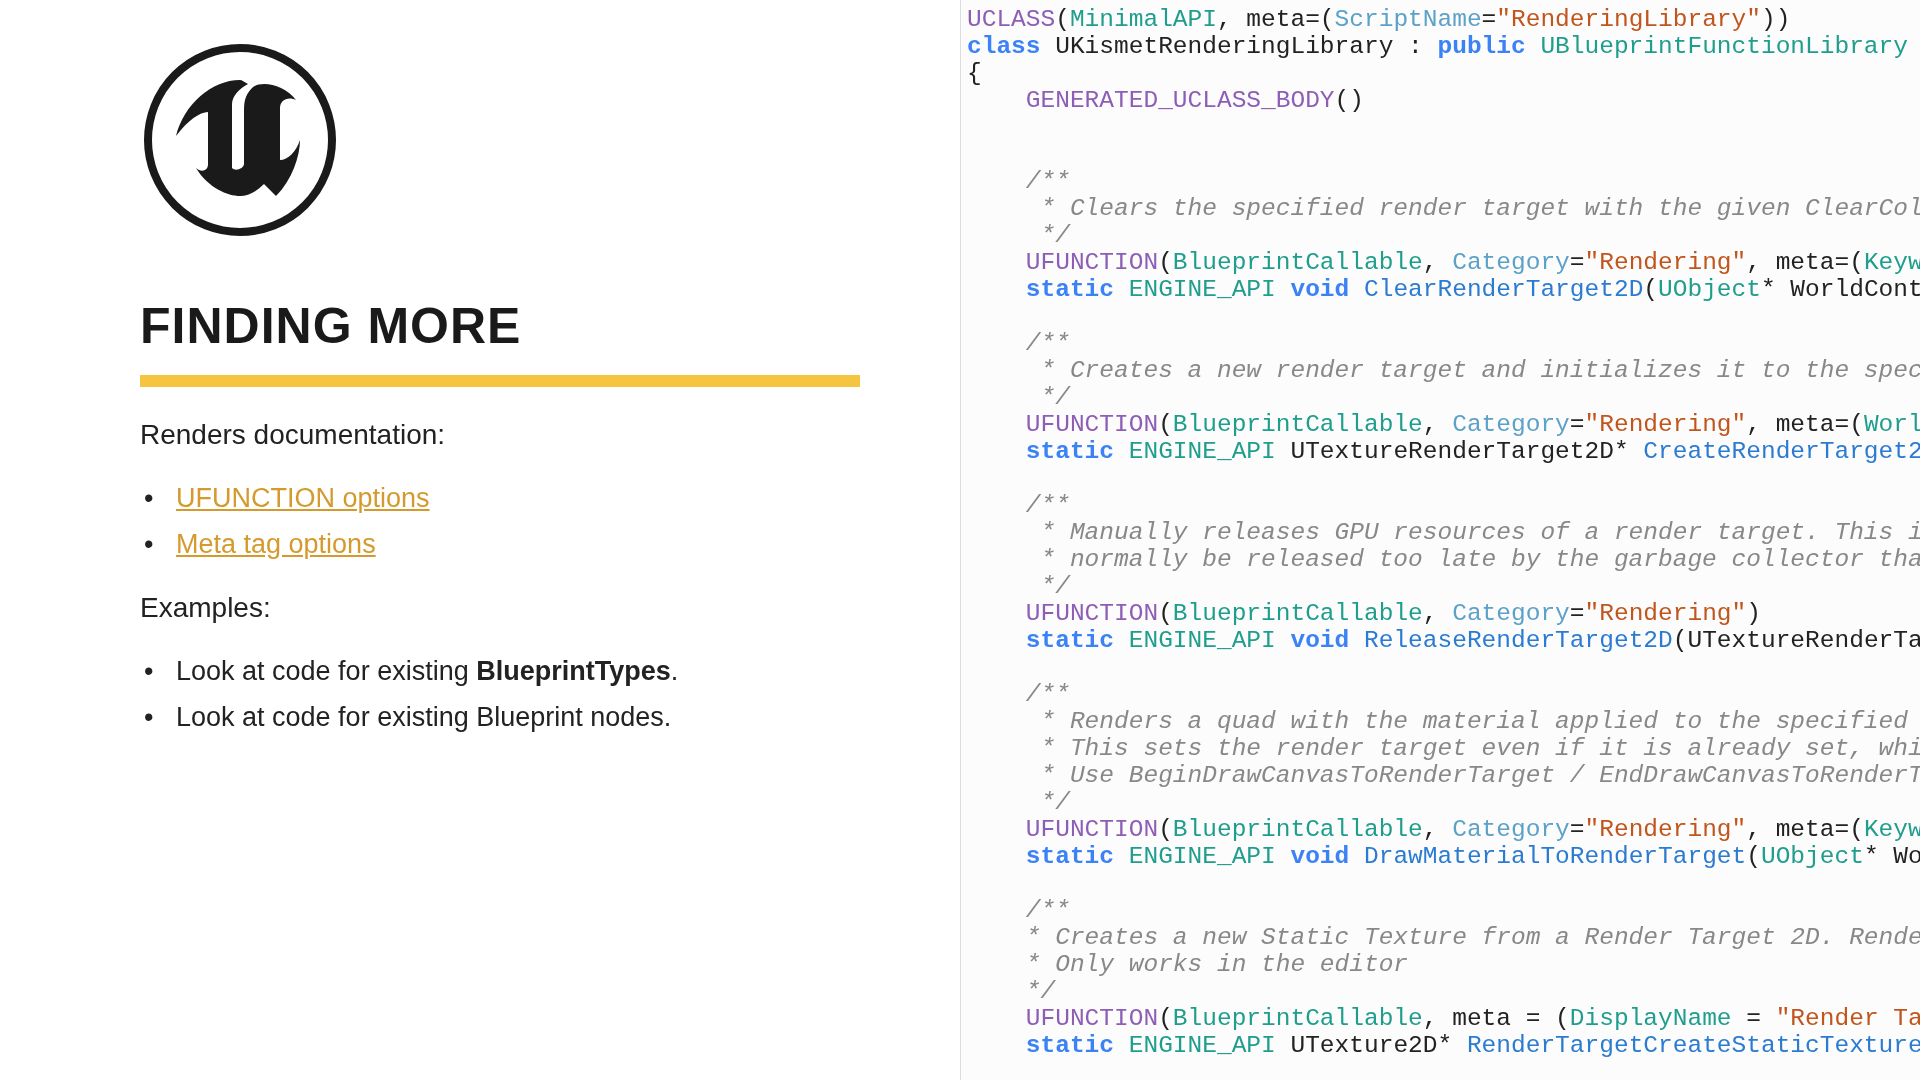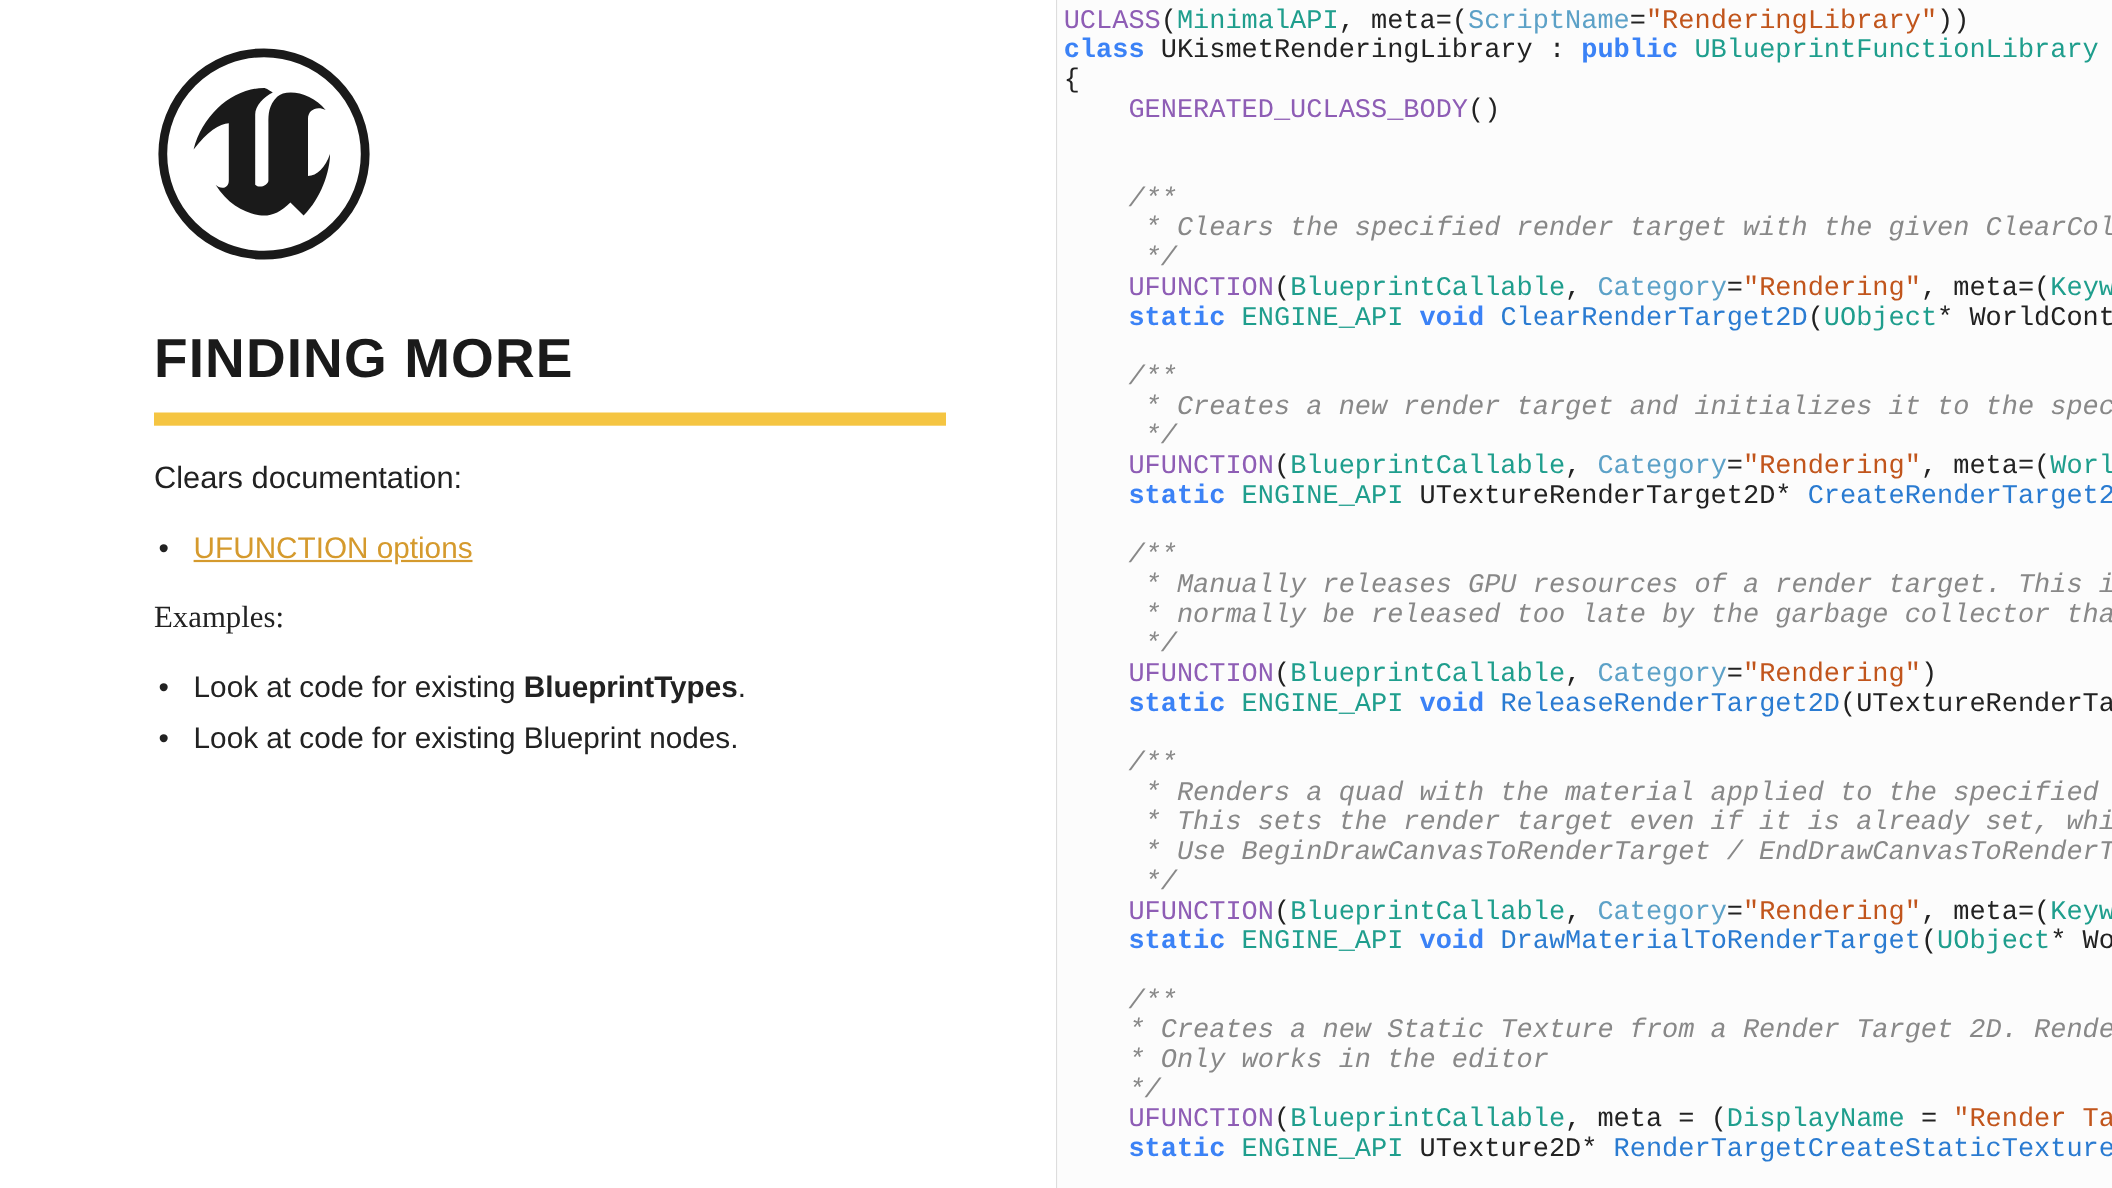--- a/index.html
+++ b/index.html
@@ -10,21 +10,21 @@
   .logo-wrap { margin-top: 0; }
   .logo-wrap svg { display: block; }
   .heading { font-size: 50px; font-weight: 700; letter-spacing: 1px; color: #1a1a1a; margin-top: 57px; }
   .underline { width: 720px; height: 12px; background: #f5c542; margin-top: 20px; }
   .subhead { font-size: 28px; color: #222; margin-top: 32px; }
   ul.bullets { list-style: none; margin-top: 25px; }
   ul.bullets li { font-size: 27px; color: #222; line-height: 1.7; position: relative; padding-left: 36px; }
   ul.bullets li::before { content: "•"; position: absolute; left: 4px; color: #222; }
   .link { color: #d59a2d; text-decoration: underline; cursor: pointer; }
   .bold { font-weight: 700; }
-  .subhead2 { font-size: 28px; color: #222; margin-top: 24px; font-family: Liberation Serif, serif; }
+  .subhead2 { font-size: 28px; color: #222; margin-top: 24px; }
   
   pre.code { font-family: "Consolas","Menlo","Courier New",monospace; font-size: 24.5px; line-height: 27px; white-space: pre; padding: 6px 6px 0 6px; color: #222; }
   .kw-macro   { color: #8e5db5; }  
   .kw-blue    { color: #3b82f6; font-weight: 700; }  
   .kw-teal    { color: #1f9e8d; }  
   .kw-type    { color: #1f9e8d; }  
   .kw-func    { color: #2a7bd1; }  
   .kw-str     { color: #c1551c; }  
   .kw-cmt     { color: #888; font-style: italic; }
   .kw-param   { color: #5ca1c7; }
@@ -38,23 +38,24 @@
     <div class="logo-wrap">
       <svg width="200" height="200" viewBox="0 0 100 100">
         <circle cx="50" cy="50" r="46" fill="none" stroke="#1a1a1a" stroke-width="4"></circle>
         <path fill="#1a1a1a" d="M50 20 C36 20 22 32 18 48 C24 40 30 36 34 36 C34 42 34 58 34 62 C34 66 30 66 28 64 C34 74 44 78 50 78 C54 78 58 76 62 72 L68 78 C76 70 80 58 80 50 C78 56 74 60 70 60 L70 34 C70 30 74 28 78 30 C72 22 60 20 56 24 C52 28 52 32 52 36 L52 62 C52 64 48 66 46 64 L46 32 C46 28 50 24 54 22 C52 21 51 20 50 20 Z"></path>
       </svg>
     </div>
 
     <h1 class="heading">FINDING MORE</h1>
     <div class="underline"></div>
 
-    <p class="subhead">Clears documentation:</p>
+    <p class="subhead">Renders documentation:</p>
     <ul class="bullets">
       <li><span class="link">UFUNCTION options</span></li>
+      <li><span class="link">Meta tag options</span></li>
     </ul>
 
     <p class="subhead2">Examples:</p>
     <ul class="bullets">
       <li><span>Look at code for existing </span><span class="bold">BlueprintTypes</span><span>.</span></li>
       <li><span>Look at code for existing Blueprint nodes.</span></li>
     </ul>
   </div>
 
   <div class="right">

